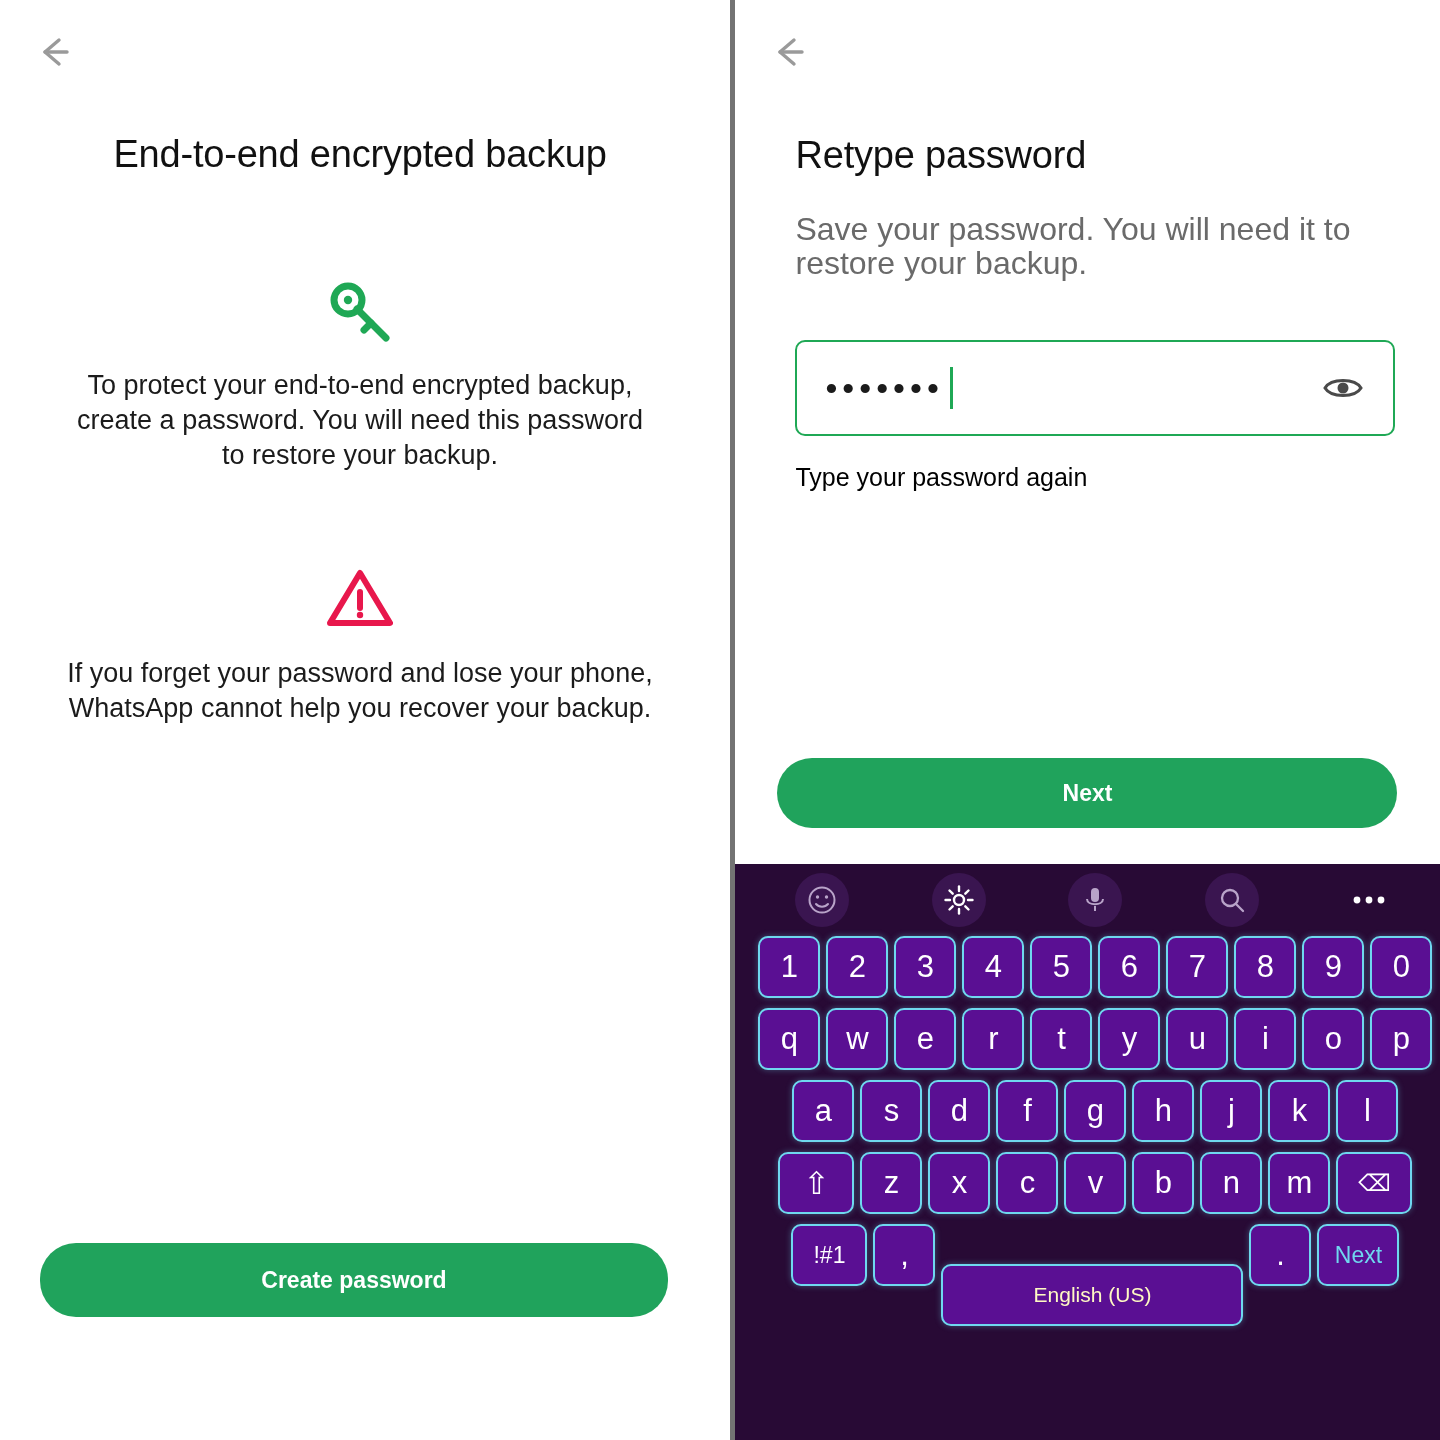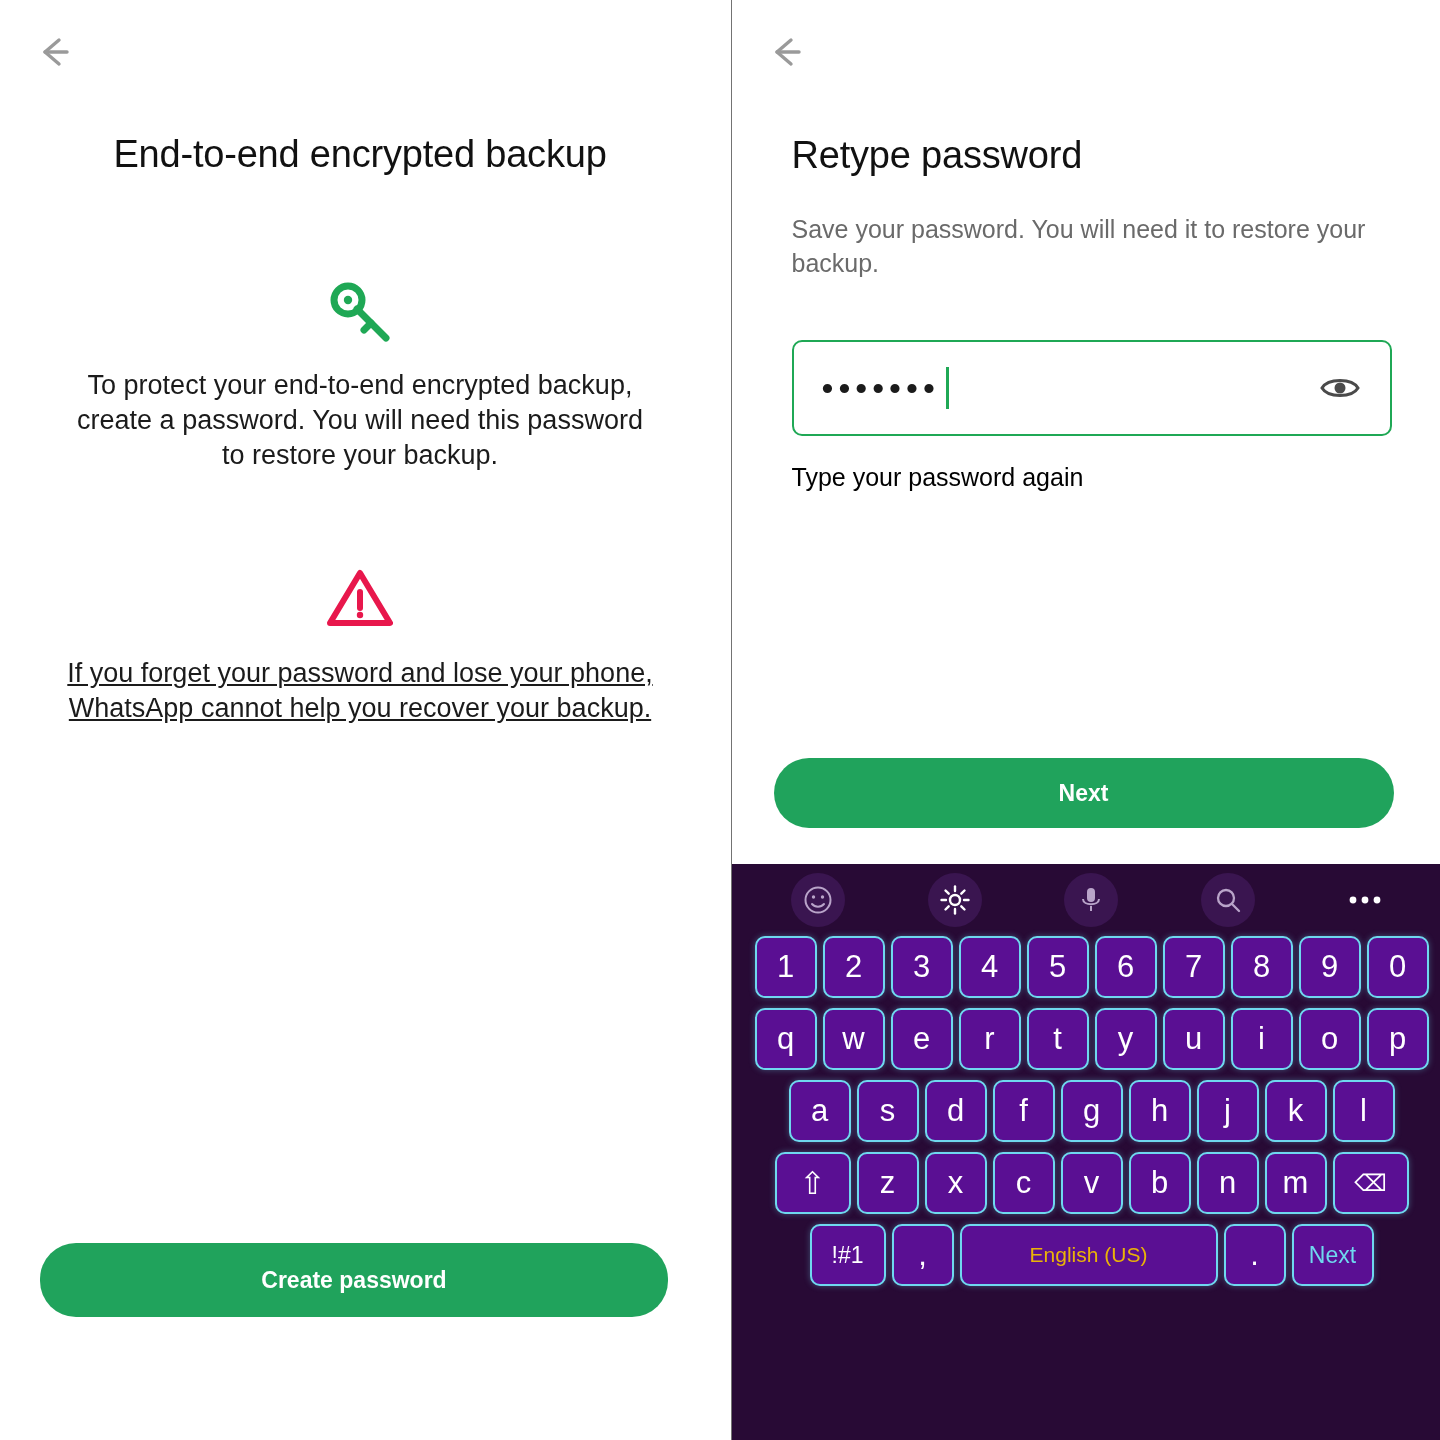--- a/index.html
+++ b/index.html
@@ -20,21 +20,21 @@
     gap: 21px;
   }
   .screen {
     position: relative;
     width: 720px;
     height: 1440px;
     background: #ffffff;
     box-sizing: border-box;
   }
   .screen.right {
-    border-left: 1px solid #737373;
+    border-left: 5px solid #737373;
   }
 
   
   .back-arrow {
     position: absolute;
     left: 30px;
     top: 28px;
     width: 48px;
     height: 48px;
     display: flex;
@@ -84,21 +84,20 @@
   }
   .l-para2 {
     position: absolute;
     top: 656px;
     left: 60px;
     width: 600px;
     text-align: center;
     font-size: 27px;
     line-height: 35px;
     color: #1b1b1b;
-    text-decoration: underline;
   }
   .btn-primary {
     position: absolute;
     left: 40px;
     width: 628px;
     height: 74px;
     border-radius: 36px;
     background: #20a35c;
     color: #ffffff;
     font-size: 23px;
@@ -138,21 +137,21 @@
     font-size: 38px;
     color: #111111;
     font-weight: 400;
     letter-spacing: -0.2px;
   }
   .r-sub {
     position: absolute;
     top: 212px;
     left: 60px;
     width: 580px;
-    font-size: 25px;
+    font-size: 32px;
     line-height: 34px;
     color: #6a6a6a;
   }
   .pw-field {
     position: absolute;
     top: 340px;
     left: 60px;
     width: 600px;
     height: 96px;
     border: 2px solid #1fa855;
@@ -266,24 +265,25 @@
     align-items: center;
     justify-content: center;
     cursor: pointer;
     box-sizing: border-box;
     box-shadow: 0 0 6px rgba(111,216,239,0.35);
   }
   .key.num { width: 62px; height: 62px; }
   .key.ltr { width: 62px; height: 62px; }
   .key.wide { width: 76px; height: 62px; }
   .key.space {
-    width: 258px;
+    width: 302px;
     height: 62px;
     font-size: 21px;
-    color: #eab308;
+    color: #fef9c3;
+    margin-top: 40px;
   }
   .key.small { font-size: 23px; }
   .key.next-key { color: #6fd8ef; font-size: 23px; width: 82px; height: 62px; }
   .key.punct { width: 62px; height: 62px; }
   .row-offset-a { padding-left: 0; }
 </style>
 </head>
 <body>
 
 <div class="screens">

